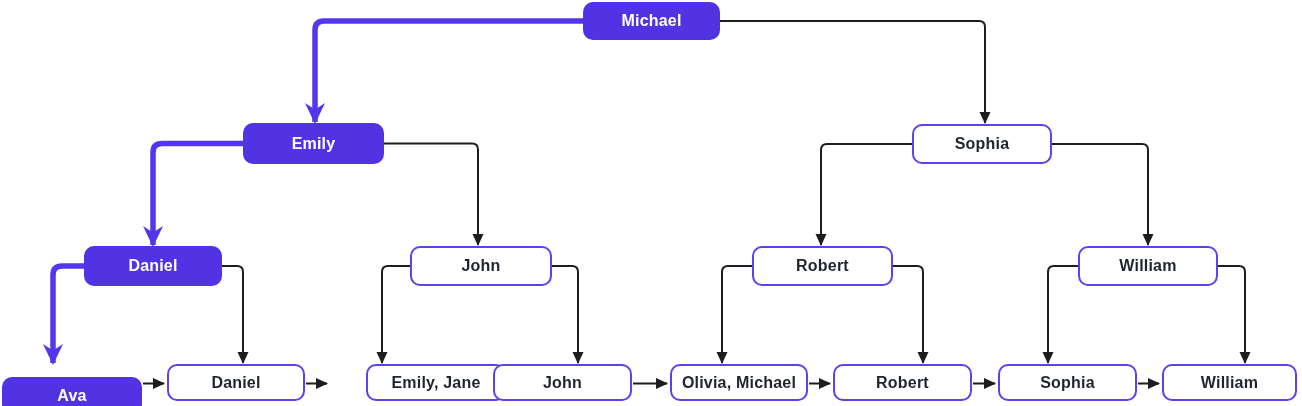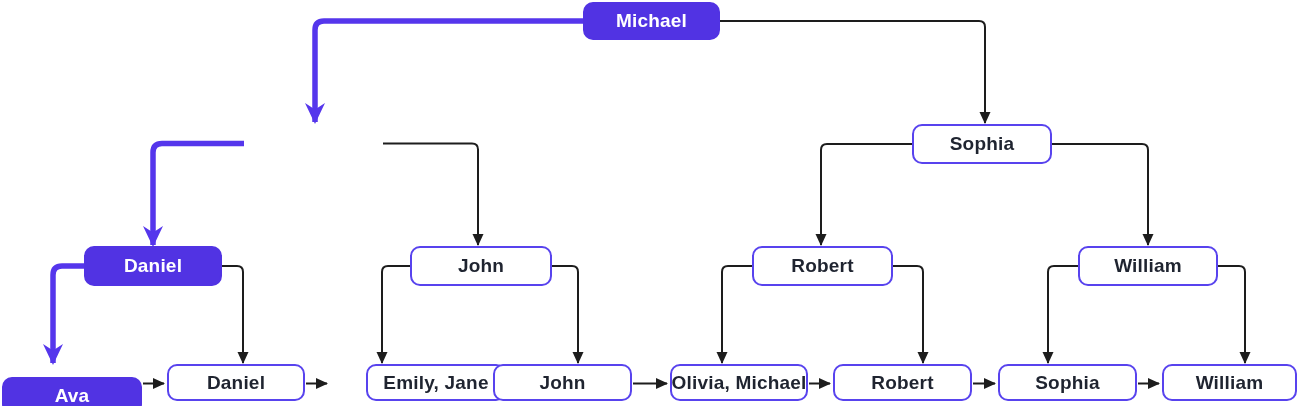--- a/index.html
+++ b/index.html
@@ -9,21 +9,21 @@
     background:var(--bg,#fff);
     font-family:"Liberation Sans",sans-serif;
     overflow:hidden;
   }
   .canvas svg{position:absolute;left:0;top:0;}
   #nodes{position:absolute;left:0;top:0;width:100%;height:100%;}
   .node{
     position:absolute;box-sizing:border-box;
     display:flex;align-items:center;justify-content:center;
     border-radius:10px;
-    font-weight:700;font-size:19px;letter-spacing:.2px;
+    font-weight:700;font-size:16px;letter-spacing:.2px;
     white-space:nowrap;
   }
   .node.filled{
     background:var(--accent-fill);
     border:2px solid var(--accent-fill);
     color:var(--text-light);
   }
   .node.outline{
     background:#fff;
     border:2px solid var(--outline-border);
@@ -66,20 +66,23 @@
         <path d="M 633 383.5 L 667 383.5" class="edge-normal" marker-end="url(#arrow-dark)" stroke-linecap="butt"></path>
         <path d="M 809 383.5 L 830 383.5" class="edge-normal" marker-end="url(#arrow-dark)" stroke-linecap="butt"></path>
         <path d="M 973 383.5 L 995 383.5" class="edge-normal" marker-end="url(#arrow-dark)" stroke-linecap="butt"></path>
         <path d="M 1138 383.5 L 1159 383.5" class="edge-normal" marker-end="url(#arrow-dark)" stroke-linecap="butt"></path>
       </g>
   </svg>
   <div id="nodes">
       <div class="node filled" style="left: 583px; top: 2px; width: 137px; height: 38px;">
         <span>Michael</span>
       </div>
+      <div class="node filled" style="left: 243px; top: 123px; width: 141px; height: 41px;">
+        <span>Emily</span>
+      </div>
       <div class="node outline" style="left: 912px; top: 124px; width: 140px; height: 40px;">
         <span>Sophia</span>
       </div>
       <div class="node filled" style="left: 84px; top: 246px; width: 138px; height: 40px;">
         <span>Daniel</span>
       </div>
       <div class="node outline" style="left: 410px; top: 246px; width: 142px; height: 40px;">
         <span>John</span>
       </div>
       <div class="node outline" style="left: 752px; top: 246px; width: 141px; height: 40px;">

